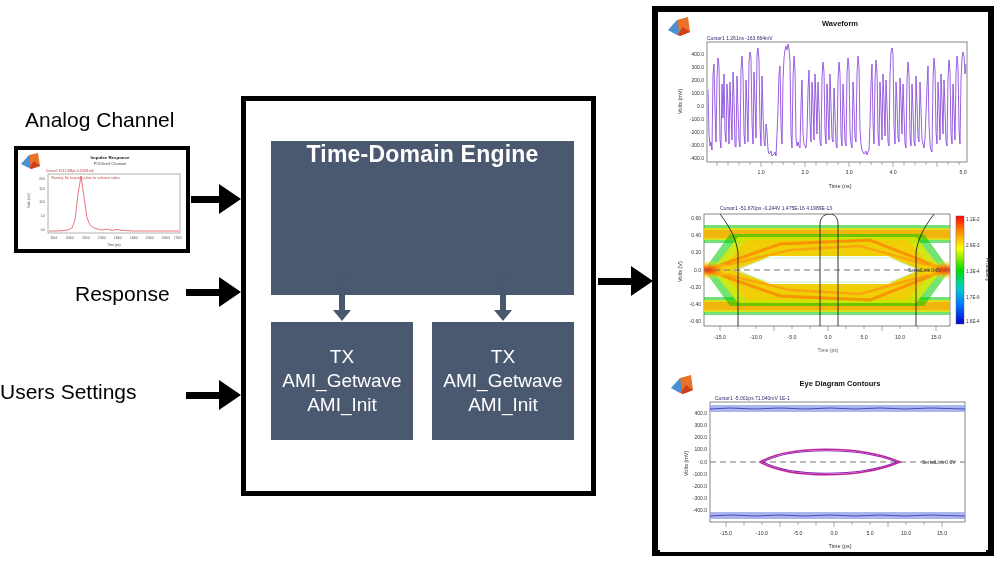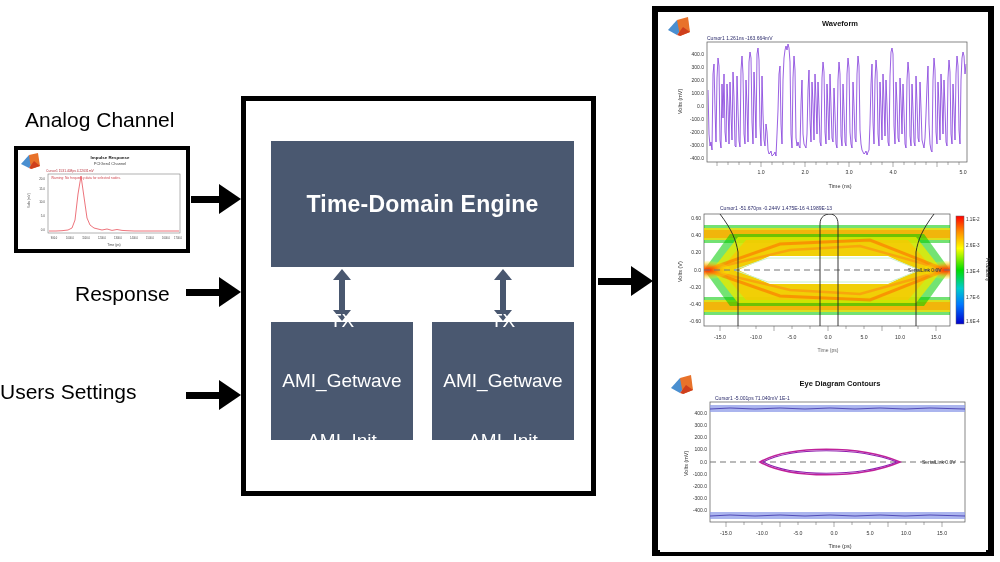--- a/index.html
+++ b/index.html
@@ -42,35 +42,35 @@
   }
 
   
   #engine-container {
     position:absolute; left:241px; top:96px;
     width:355px; height:400px;
     border:5px solid #000; background:#fff;
   }
   #tde-box {
     position:absolute; left:25px; top:40px;
-    width:303px; height:126px;
+    width:303px; height:154px;
     background:#4a5870;
     color:#fff;
-    display:flex; align-items:center; justify-content:center;
+    display:flex; align-items:flex-start; justify-content:center;
     font-size:23px; font-weight:bold;
     letter-spacing:.2px;
   }
   .tx-box {
     position:absolute; top:221px;
     width:142px; height:118px;
     background:#4a5870;
     color:#fff;
     display:flex; flex-direction:column;
     align-items:center; justify-content:center;
-    font-size:19px; line-height:1.26;gap:36px;
+    font-size:19px; line-height:1.26;
   }
   #tx-box-1 { left:25px; }
   #tx-box-2 { left:186px; }
   .tx-line { white-space:nowrap; }
 
   
   .dbl-arrow {
     position:absolute; top:168px; width:22px; height:52px;
   }
   .dbl-arrow .v-shaft {

